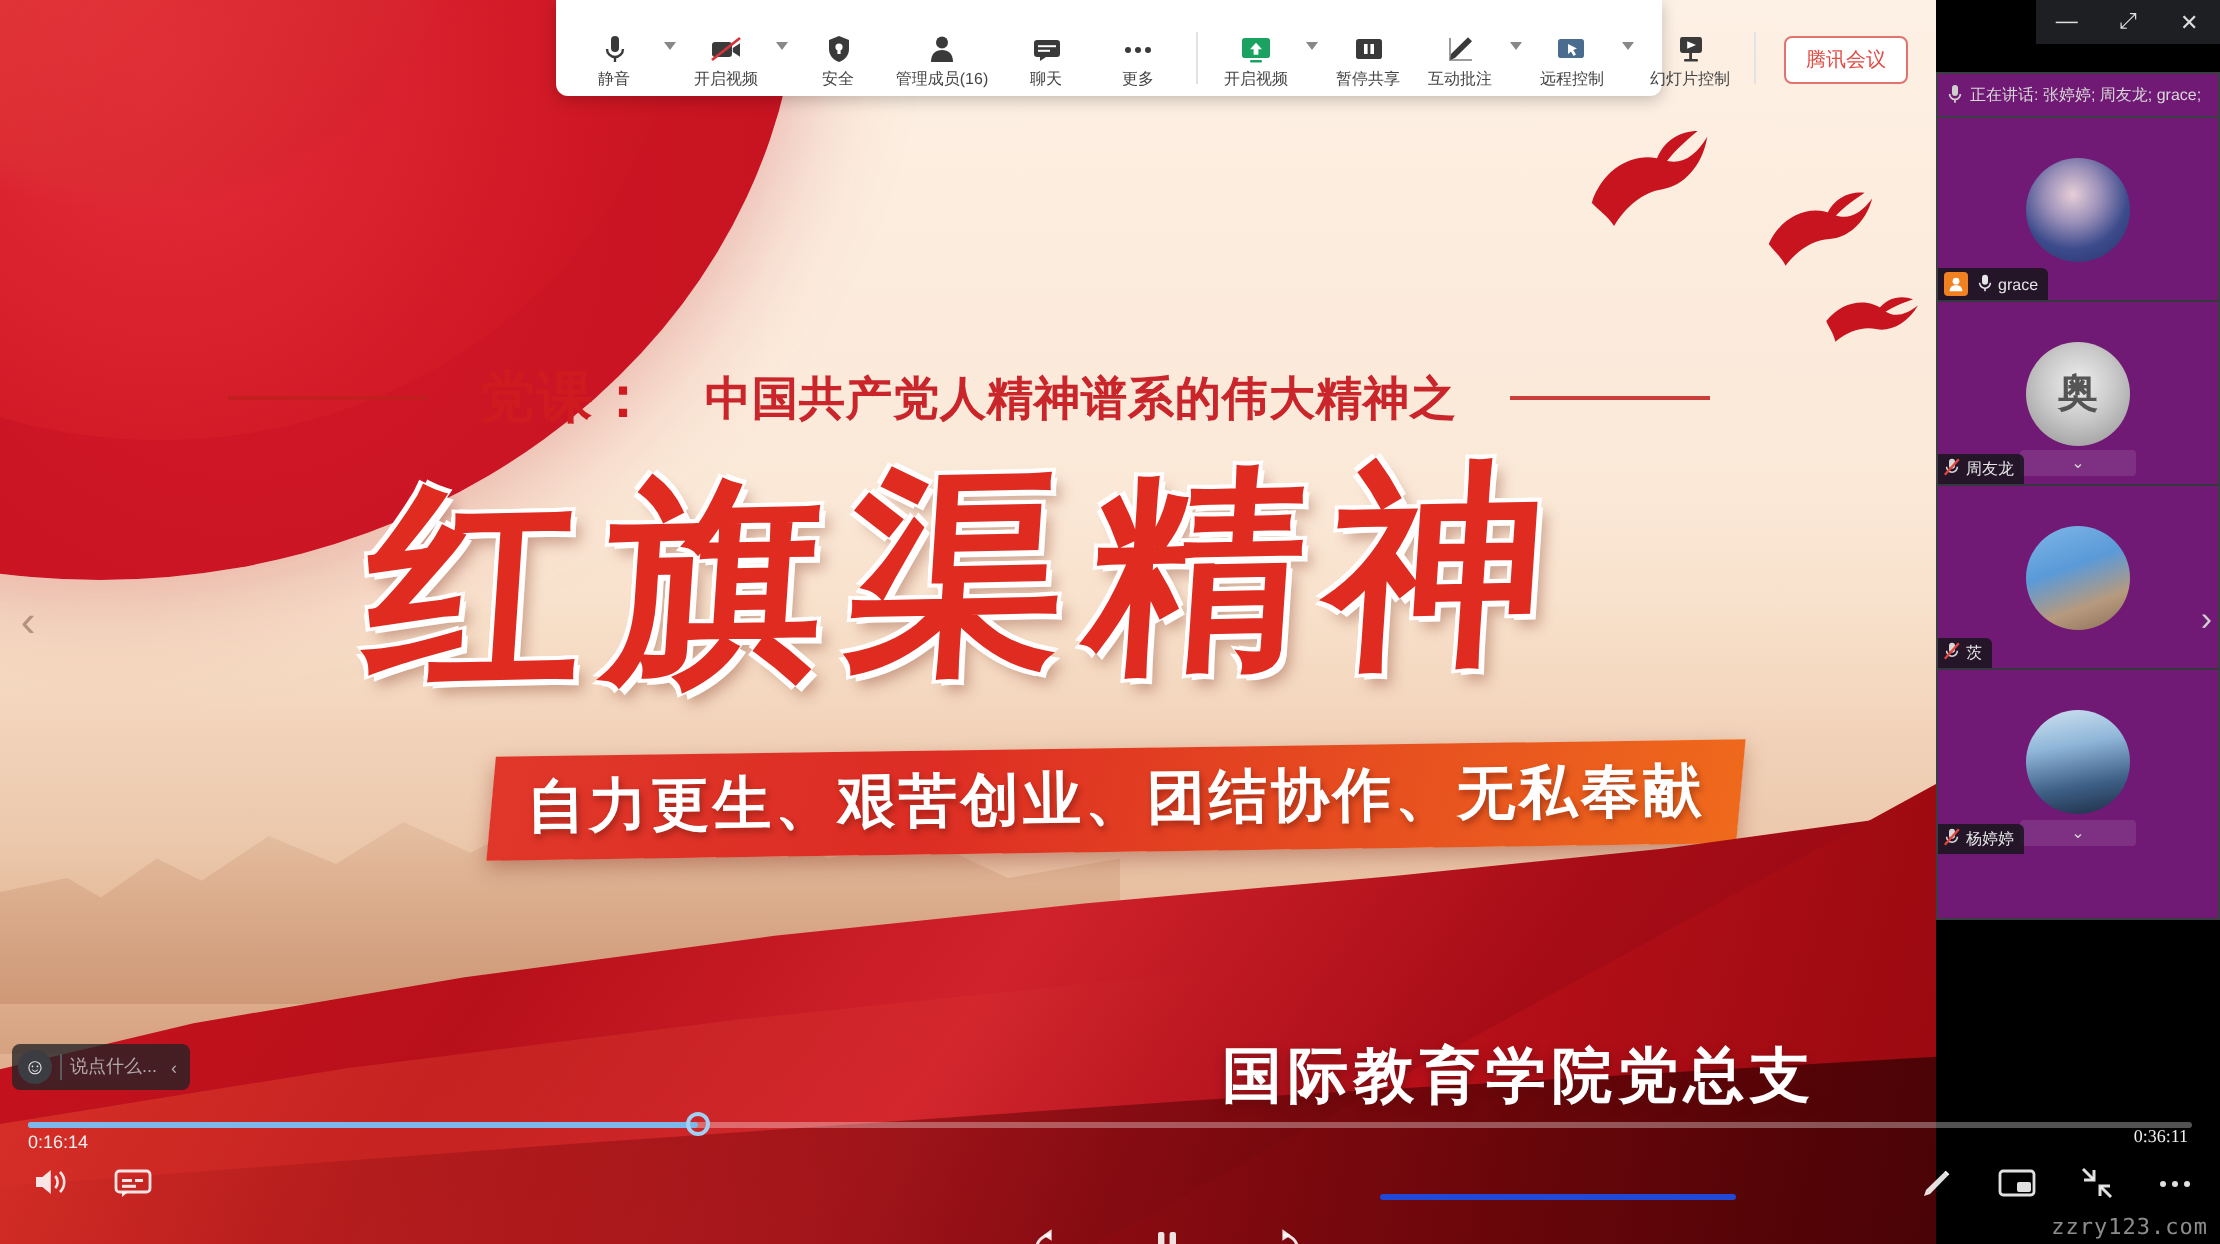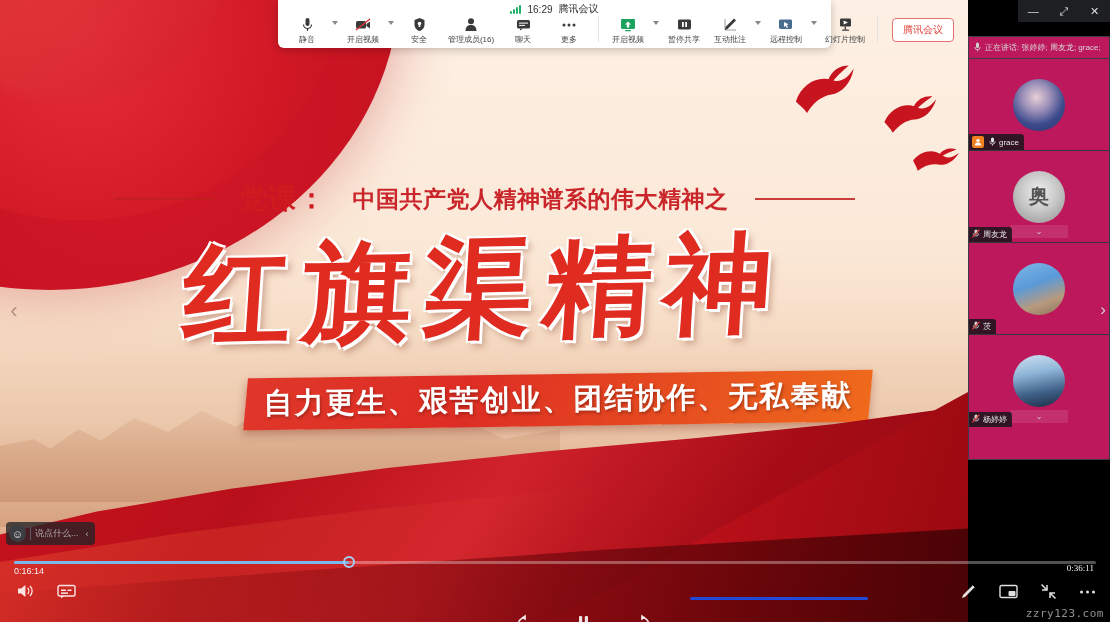--- a/index.html
+++ b/index.html
@@ -172,21 +172,21 @@
   .caret-wrap{ display:flex; align-items:flex-start; height:32px; padding:0 2px; }
   .tm-div { width:1px; height:26px; background:#e2e2e2; margin:0 6px; align-self:flex-start; }
   .tm-end {
     margin-left:8px; margin-top:2px; padding:4px 10px; border:1px solid #e2736e; border-radius:4px;
     color:#e14b45; font-size:10px; white-space:nowrap; cursor:pointer; background:#fff;
   }
 
   
   .panel {
     position:absolute; right:0; top:36px; width:142px; height:424px;
-    background:#be185d; border:1px solid #3a3d42;
+    background:#701a75; border:1px solid #3a3d42;
   }
   .panel-head {
     height:22px; display:flex; align-items:center; gap:4px; padding:0 5px;
     border-bottom:1px solid #3a3d42; color:#d8d8d8; font-size:8px; white-space:nowrap; overflow:hidden;
   }
   .pcell { position:relative; height:92px; border-bottom:1px solid #34373c; overflow:hidden; }
   .avatar {
     position:absolute; left:50%; top:50%; transform:translate(-50%,-50%);
     width:52px; height:52px; border-radius:50%; overflow:hidden;
   }
@@ -303,36 +303,27 @@
     <div class="calli">红旗渠精神</div>
 
     <div class="banner"></div>
     <div class="banner-text">自力更生、艰苦创业、团结协作、无私奉献</div>
 
     <div class="wave"></div>
     <div class="wave2"></div>
     <div class="right-red"></div>
     <div class="wave-dark"></div>
 
+    <div class="org-name">国际教育学院党总支</div>
     <div class="date-underline"></div>
 
     <div class="nav-chev nav-left">‹</div>
   </div>
 
   <div class="tm-toolbar">
-    <div class="tm-status">
-      <span class="sig">
-          <i></i>
-          <i></i>
-          <i></i>
-          <i></i>
-        </span>
-      <span>16:29</span>
-      <span>腾讯会议</span>
-    </div>
 
     <div class="tm-items">
 
       <div class="tm-item">
         <span class="tm-ic">
           <svg width="13" height="15" viewBox="0 0 13 15">
               <rect x="4.5" y="1" width="4" height="8" rx="2" fill="#3a3a3a"></rect>
               <path d="M2.5 7.5a4 4 0 0 0 8 0" stroke="#3a3a3a" stroke-width="1.2" fill="none"></path>
               <line x1="6.5" y1="11.5" x2="6.5" y2="14" stroke="#3a3a3a" stroke-width="1.2"></line>
             </svg>

